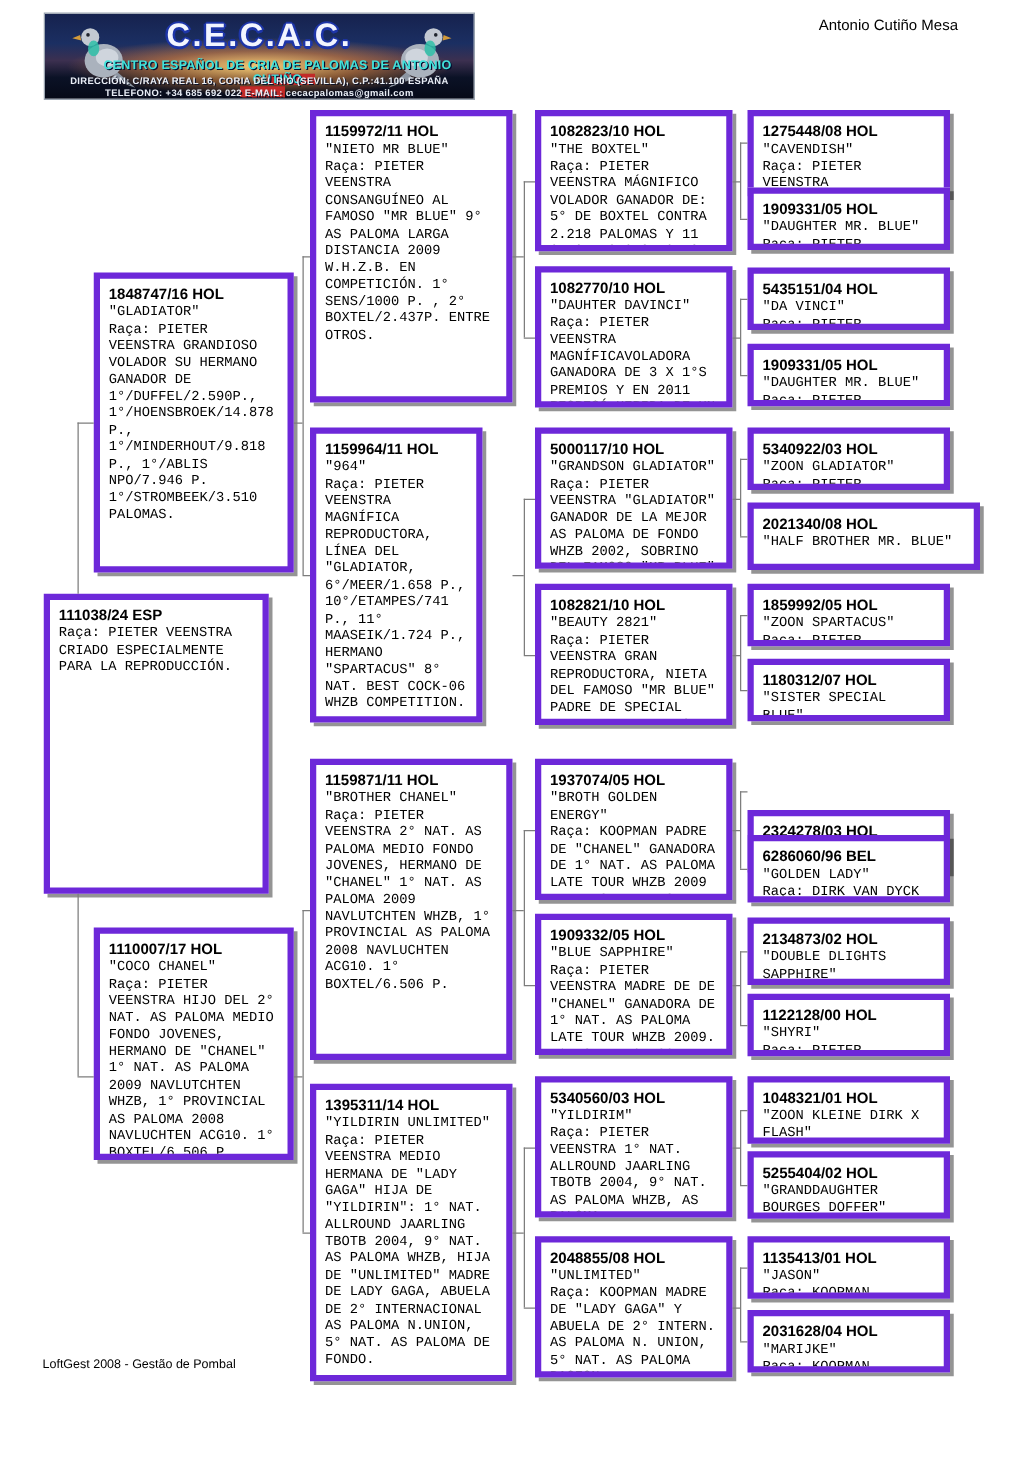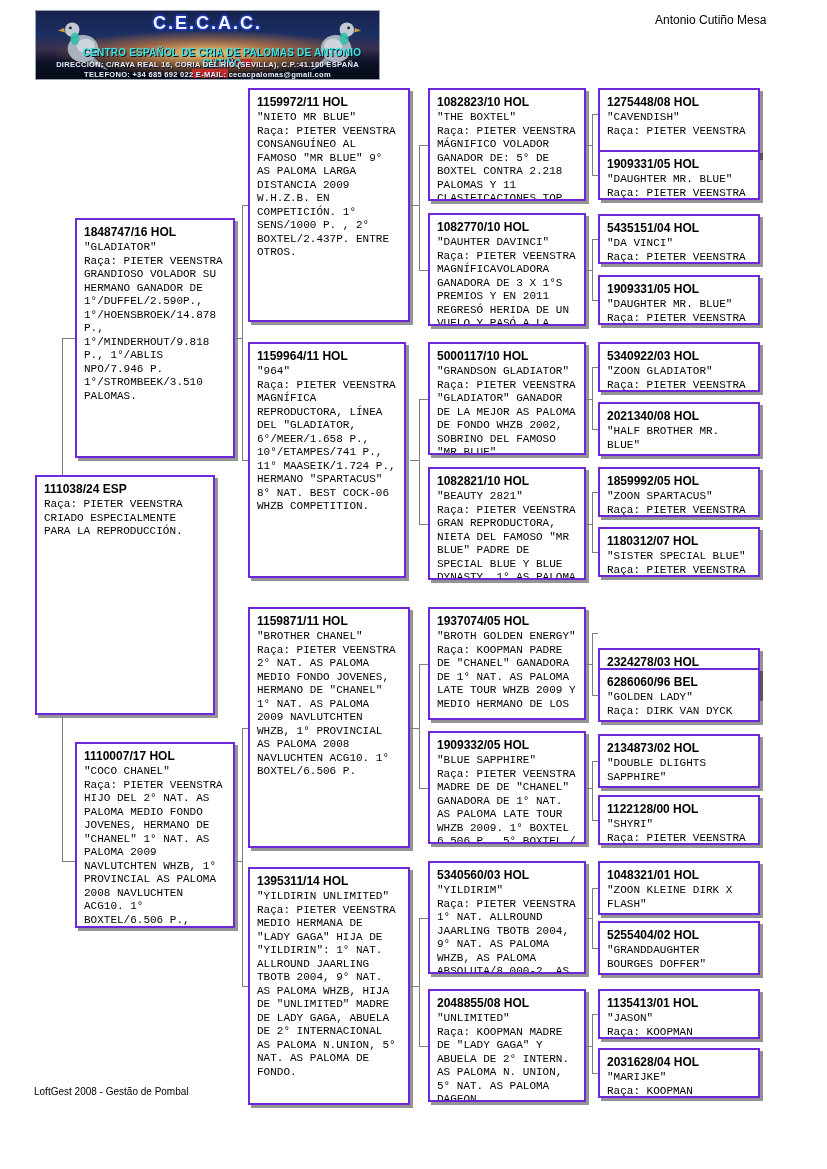--- a/index.html
+++ b/index.html
@@ -10,21 +10,21 @@
   
   .logo{
     position:absolute;left:35px;top:10px;width:345px;height:70px;
     border:1px solid #9aa4b0;box-sizing:border-box;overflow:hidden;
     background:
       radial-gradient(ellipse 60% 45% at 50% 62%, rgba(255,214,120,.95) 0%, rgba(230,140,60,.55) 40%, rgba(80,50,60,0) 75%),
       linear-gradient(#16224e 0%, #1b2f62 35%, #3c3050 55%, #0b1226 75%, #060a18 100%);
   }
   .logo-acronym{
     position:absolute;left:0;right:0;top:2px;text-align:center;
-    font-weight:bold;font-size:18px;letter-spacing:2px;color:#f2f5ff;
+    font-weight:bold;font-size:26px;letter-spacing:2px;color:#f2f5ff;
     text-shadow:-2px 0 0 #1d35a8,2px 0 0 #1d35a8,0 -2px 0 #1d35a8,0 2px 0 #1d35a8,
                 -1px -1px 0 #1d35a8,1px 1px 0 #1d35a8,-1px 1px 0 #1d35a8,1px -1px 0 #1d35a8;
   }
   .logo-org{
     position:absolute;left:0;right:0;top:36px;text-align:center;
     font-weight:bold;font-size:10px;letter-spacing:.2px;color:#3fe3dc;
     text-shadow:1px 1px 0 #001030;
     padding-left:29px;
   }
   .logo-addr,.logo-tel{
@@ -36,21 +36,21 @@
   .logo-tel{top:59px;}
   .red-patch{position:absolute;background:#c22a28;}
   .pigeon{position:absolute;top:5px;width:54px;height:58px;}
   .pigeon.left{left:20px;}
   .pigeon.right{right:16px;transform:scaleX(-1);}
   
   .owner{position:absolute;left:655px;top:13px;font-size:12px;color:#000;}
   
   #tree{position:absolute;left:0;top:0;width:827px;height:1169px;}
   .pbox{
-    position:absolute;background:#fff;border:2px solid #6d28d9;
+    position:absolute;background:#fff;border:5px solid #6d28d9;
     box-shadow:3px 3px 0 rgba(0,0,0,.42);
     box-sizing:border-box;padding:5px 7px;overflow:hidden;
   }
   .ring{font-family:"Liberation Sans",sans-serif;font-weight:bold;font-size:12px;line-height:14px;margin-bottom:2px;}
   .pname,.pdesc{font-family:"Liberation Mono","DejaVu Sans Mono",monospace;font-size:11px;line-height:13.5px;}
   .cline{position:absolute;background:#7d7d7d;}
   
   .footer{position:absolute;left:34px;top:1086px;font-size:10px;color:#000;}
 </style>
 </head>
@@ -103,21 +103,21 @@
     <div class="pbox" style="left: 75px; top: 742px; width: 160px; height: 186px;">
       <div class="ring">1110007/17 HOL</div>
       <div class="pname">"COCO CHANEL"</div>
       <div class="pdesc">Raça: PIETER VEENSTRA HIJO DEL 2° NAT. AS PALOMA MEDIO FONDO JOVENES, HERMANO DE "CHANEL" 1° NAT. AS PALOMA 2009 NAVLUTCHTEN WHZB, 1° PROVINCIAL AS PALOMA 2008 NAVLUCHTEN ACG10. 1° BOXTEL/6.506 P., SOBRINA DE MEDIO HERMANA DE "LADY GAGA" HIJA DE "YILDIRIN": 1° NAT. ALLROUND JAARLING</div>
     </div>
     <div class="pbox" style="left: 248px; top: 88px; width: 162px; height: 234px;">
       <div class="ring">1159972/11 HOL</div>
       <div class="pname">"NIETO MR BLUE"</div>
       <div class="pdesc">Raça: PIETER VEENSTRA CONSANGUÍNEO AL FAMOSO "MR BLUE" 9° AS PALOMA LARGA DISTANCIA 2009 W.H.Z.B. EN COMPETICIÓN. 1° SENS/1000 P. , 2° BOXTEL/2.437P. ENTRE OTROS.</div>
     </div>
-    <div class="pbox" style="left: 248px; top: 342px; width: 158px; height: 236px;">
+    <div class="pbox" style="left: 248px; top: 342px; width: 138px; height: 236px;">
       <div class="ring">1159964/11 HOL</div>
       <div class="pname">"964"</div>
       <div class="pdesc">Raça: PIETER VEENSTRA MAGNÍFICA REPRODUCTORA, LÍNEA DEL "GLADIATOR, 6°/MEER/1.658 P., 10°/ETAMPES/741 P., 11° MAASEIK/1.724 P., HERMANO "SPARTACUS" 8° NAT. BEST COCK-06 WHZB COMPETITION.</div>
     </div>
     <div class="pbox" style="left: 248px; top: 607px; width: 162px; height: 241px;">
       <div class="ring">1159871/11 HOL</div>
       <div class="pname">"BROTHER CHANEL"</div>
       <div class="pdesc">Raça: PIETER VEENSTRA 2° NAT. AS PALOMA MEDIO FONDO JOVENES, HERMANO DE "CHANEL" 1° NAT. AS PALOMA 2009 NAVLUTCHTEN WHZB, 1° PROVINCIAL AS PALOMA 2008 NAVLUCHTEN ACG10. 1° BOXTEL/6.506 P.</div>
     </div>
     <div class="pbox" style="left: 248px; top: 867px; width: 162px; height: 238px;">
@@ -183,21 +183,21 @@
     <div class="pbox" style="left: 598px; top: 275px; width: 162px; height: 50px;">
       <div class="ring">1909331/05 HOL</div>
       <div class="pname">"DAUGHTER MR. BLUE"</div>
       <div class="pdesc">Raça: PIETER VEENSTRA</div>
     </div>
     <div class="pbox" style="left: 598px; top: 342px; width: 162px; height: 50px;">
       <div class="ring">5340922/03 HOL</div>
       <div class="pname">"ZOON GLADIATOR"</div>
       <div class="pdesc">Raça: PIETER VEENSTRA</div>
     </div>
-    <div class="pbox" style="left: 598px; top: 402px; width: 162px; height: 54px;">
+    <div class="pbox" style="left: 598px; top: 402px; width: 186px; height: 54px;">
       <div class="ring">2021340/08 HOL</div>
       <div class="pname">"HALF BROTHER MR. BLUE"</div>
       <div class="pdesc"></div>
     </div>
     <div class="pbox" style="left: 598px; top: 467px; width: 162px; height: 50px;">
       <div class="ring">1859992/05 HOL</div>
       <div class="pname">"ZOON SPARTACUS"</div>
       <div class="pdesc">Raça: PIETER VEENSTRA</div>
     </div>
     <div class="pbox" style="left: 598px; top: 527px; width: 162px; height: 50px;">

